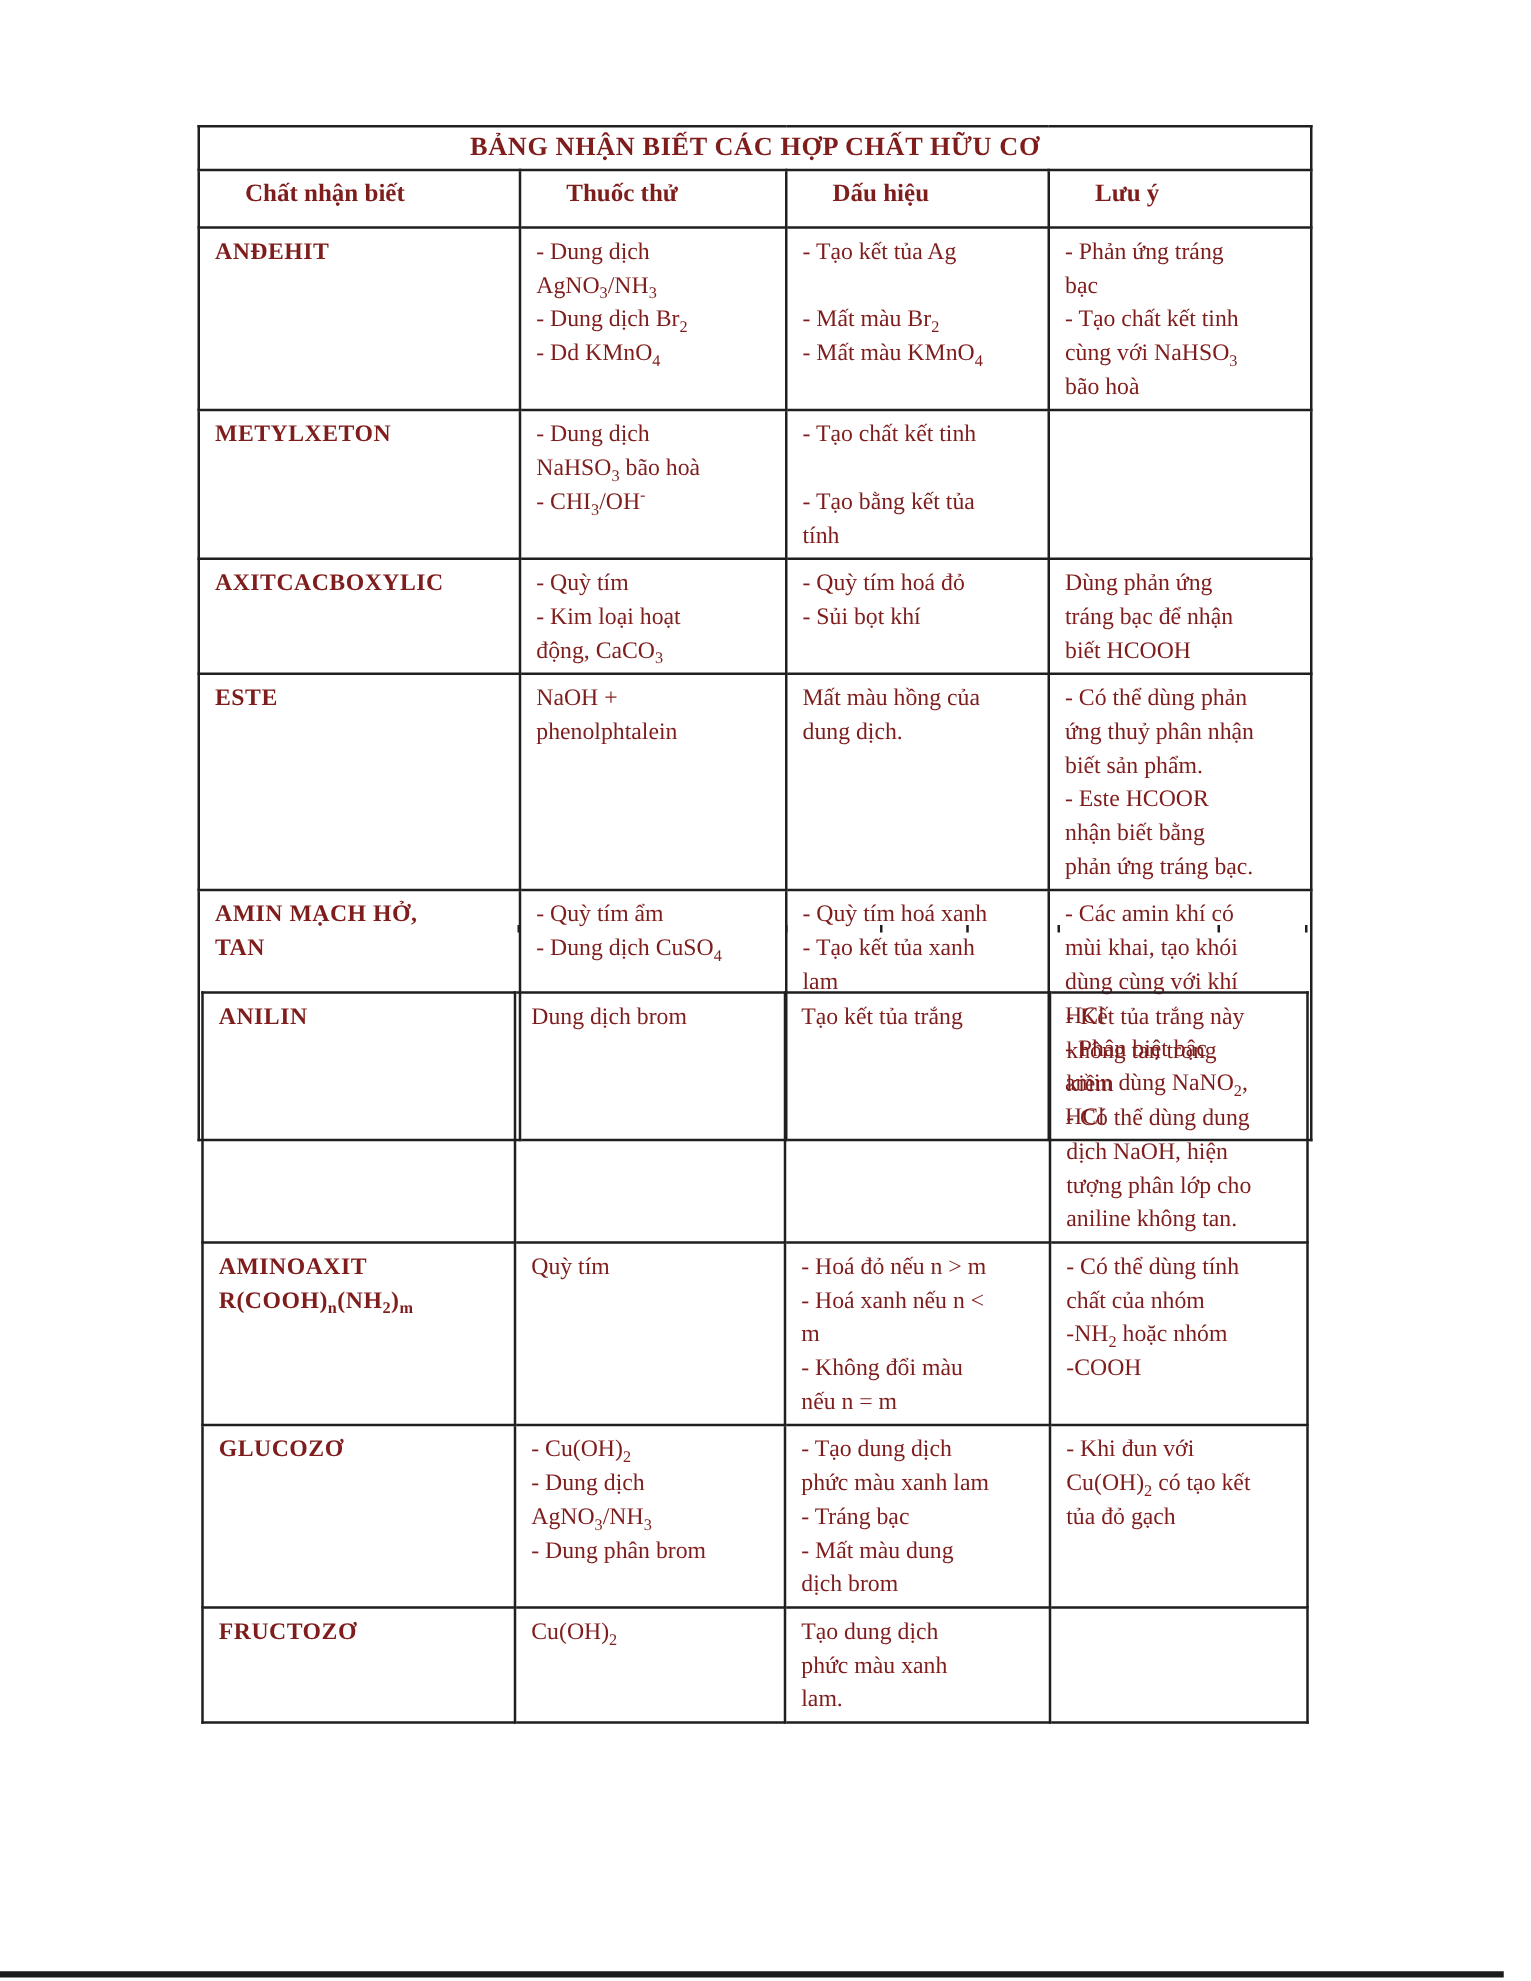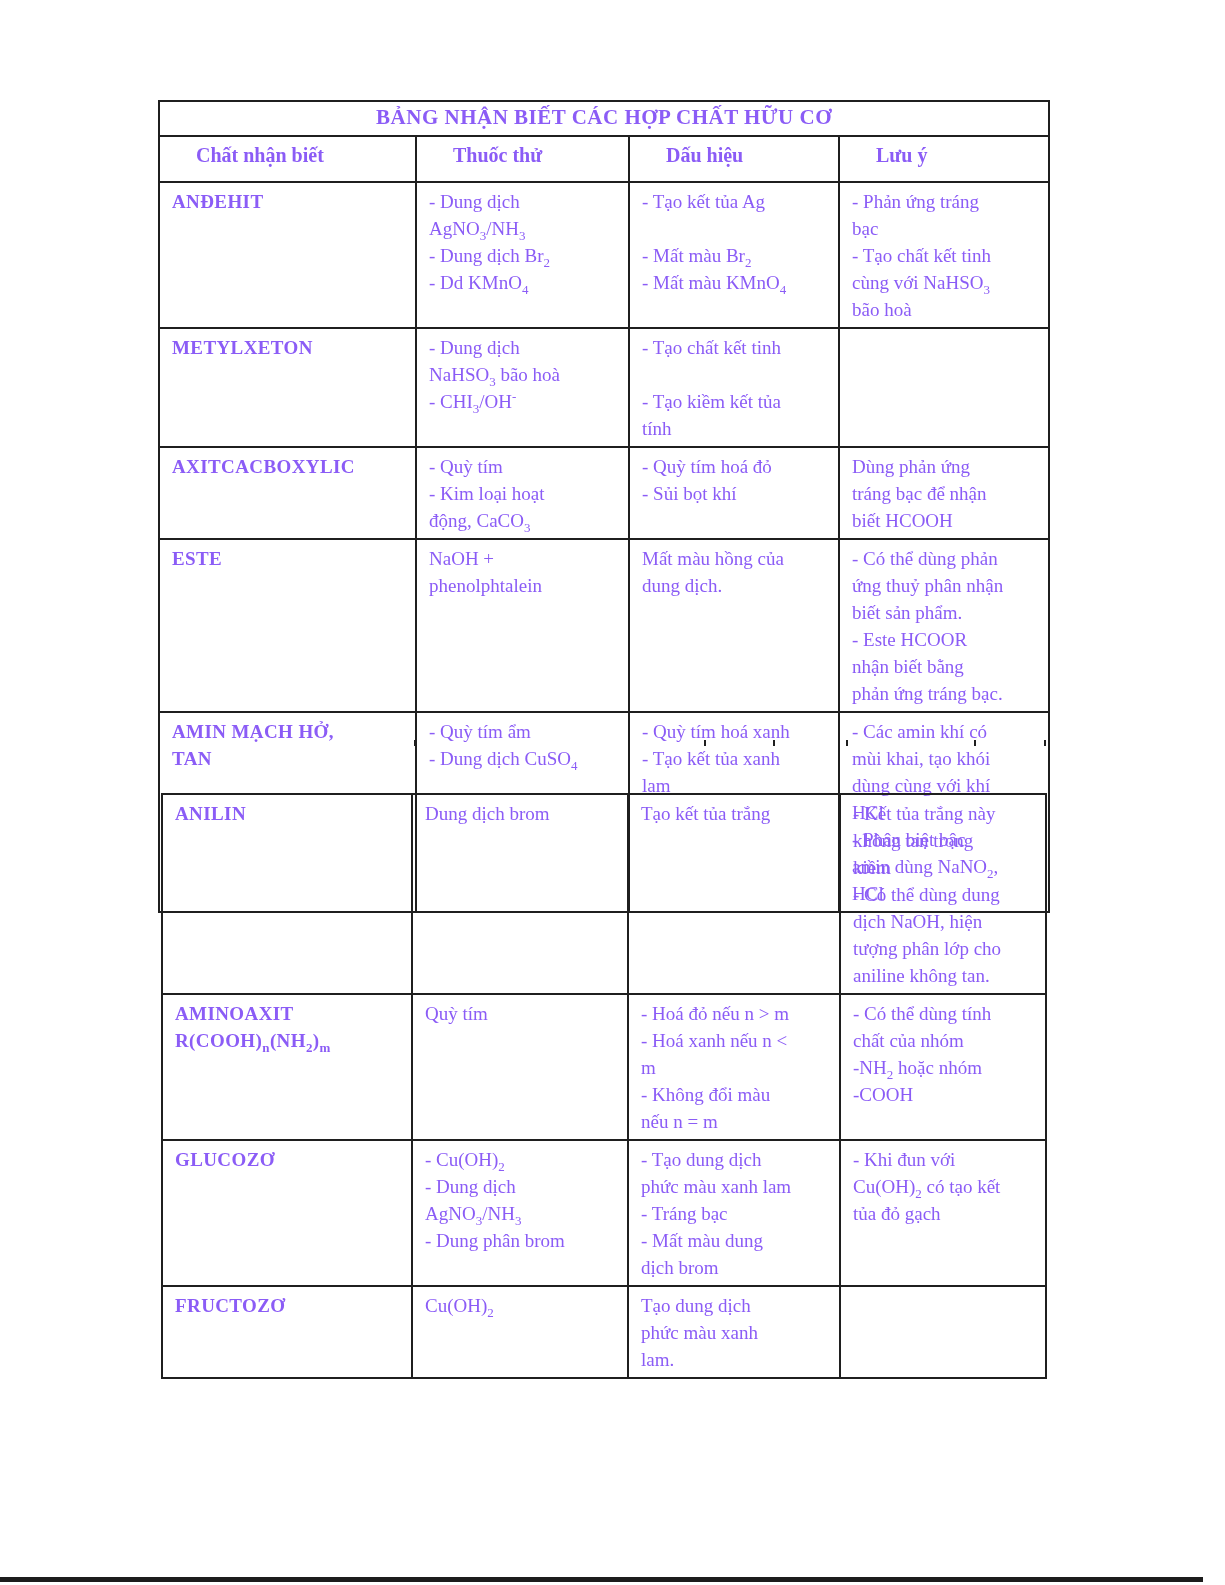--- a/index.html
+++ b/index.html
@@ -1,21 +1,21 @@
 <!DOCTYPE html>
 <html><head>
 <meta charset="utf-8">
 <style>
   html,body{margin:0;padding:0;background:#ffffff;}
   #page{
     position:relative;
     width:1225px;height:1585px;
     background:#ffffff;
     font-family:"Liberation Serif","DejaVu Serif",serif;
-    color:#8b5cf6;
+    color:#7f1d1d;
     overflow:hidden;
   }
   table.doc{
     position:absolute;
     border-collapse:collapse;
     table-layout:fixed;
   }
   table.doc td, table.doc th{
     border:2px solid #1f1f1f;
     vertical-align:top;
@@ -114,21 +114,21 @@
             <div class="line">METYLXETON</div>
           </td>
           <td>
             <div class="line">- Dung dịch</div>
             <div class="line">NaHSO<sub>3</sub> bão hoà</div>
             <div class="line">- CHI<sub>3</sub>/OH<sup>-</sup></div>
           </td>
           <td>
             <div class="line">- Tạo chất kết tinh</div>
             <div class="line">&nbsp;</div>
-            <div class="line">- Tạo kiềm kết tủa</div>
+            <div class="line">- Tạo bằng kết tủa</div>
             <div class="line">tính</div>
           </td>
           <td></td>
         </tr>
         <tr style="height: 73px;">
           <td class="substance">
             <div class="line">AXITCACBOXYLIC</div>
           </td>
           <td>
             <div class="line">- Quỳ tím</div>

